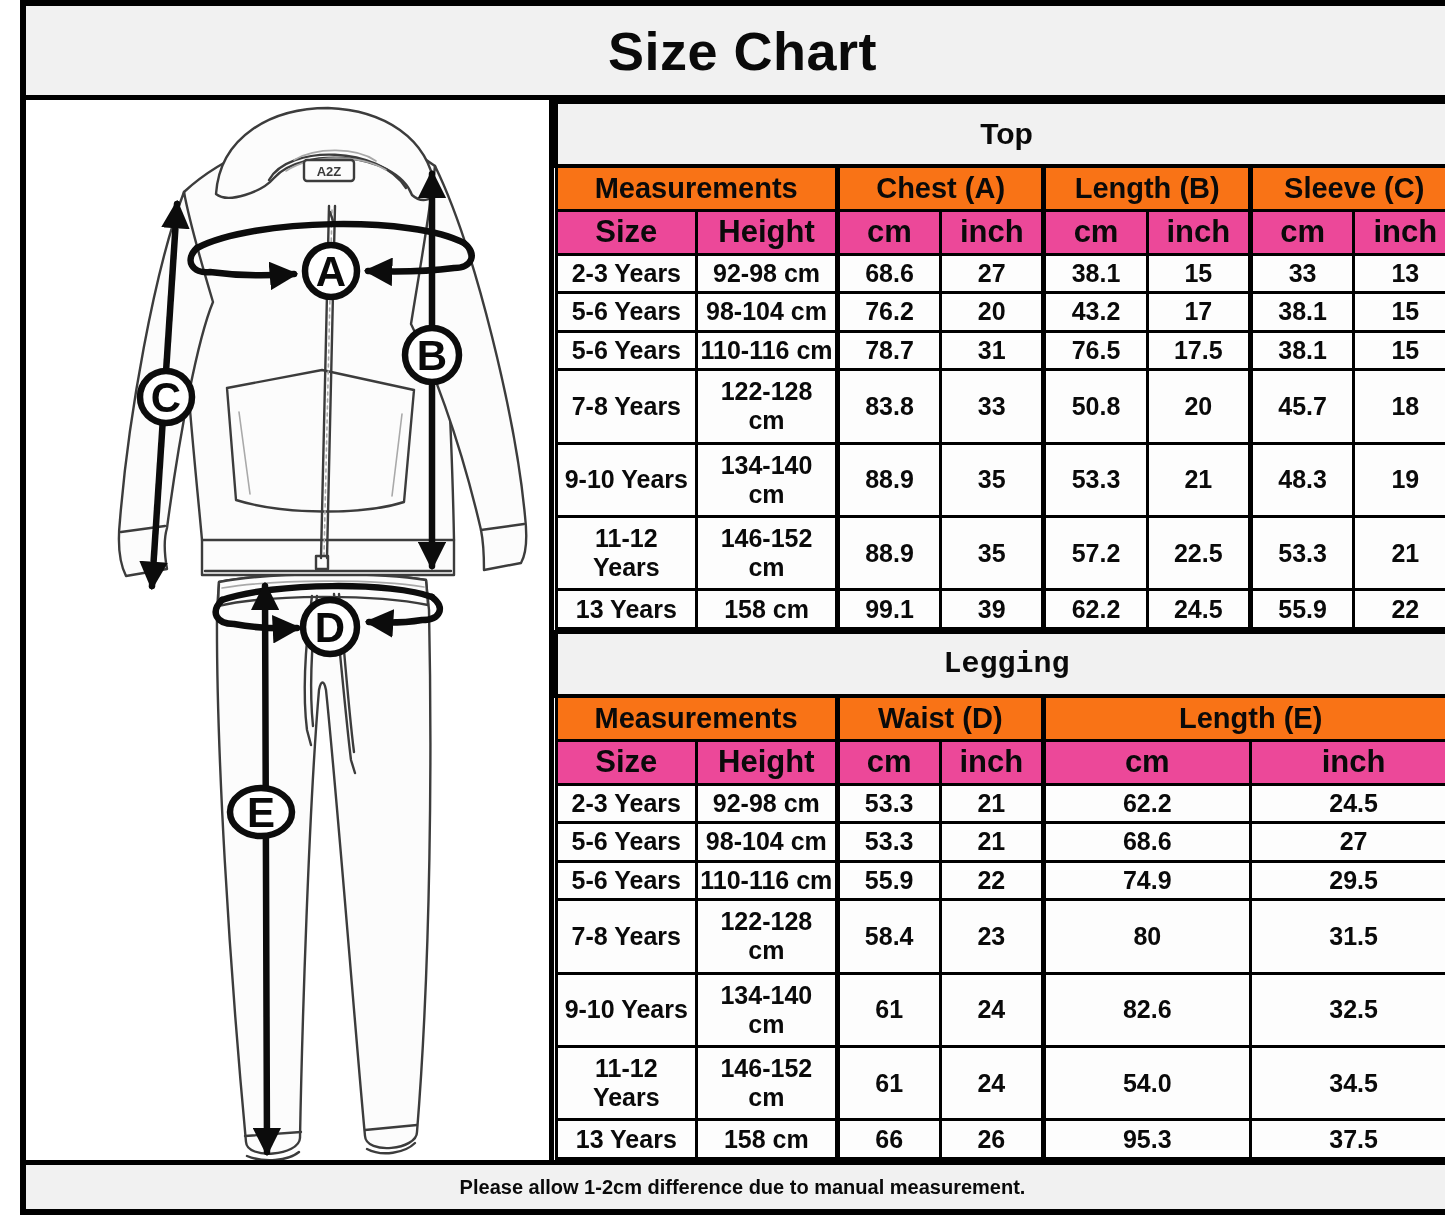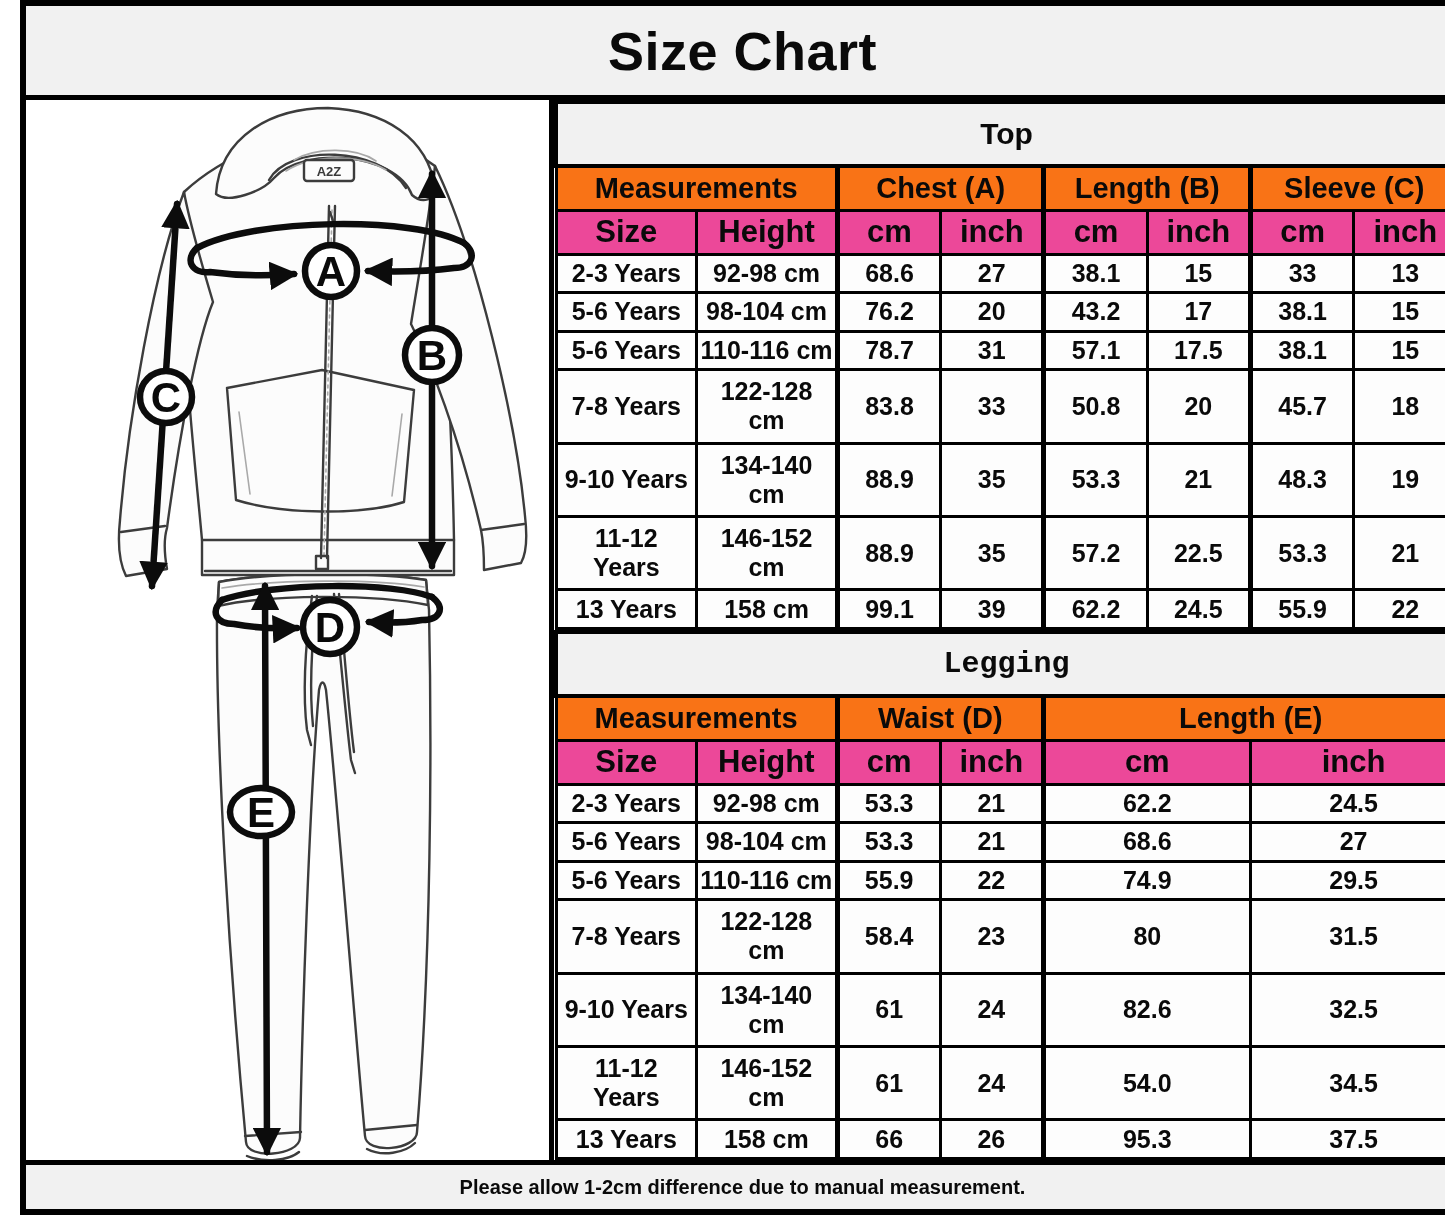--- a/index.html
+++ b/index.html
@@ -186,21 +186,21 @@
               <td class="cell gb">43.2</td>
               <td class="cell">17</td>
               <td class="cell gb">38.1</td>
               <td class="cell">15</td>
             </tr>
             <tr>
               <td class="cell">5-6 Years</td>
               <td class="cell">110-116 cm</td>
               <td class="cell gb">78.7</td>
               <td class="cell">31</td>
-              <td class="cell gb">57.1</td>
+              <td class="cell gb">76.5</td>
               <td class="cell">17.5</td>
               <td class="cell gb">38.1</td>
               <td class="cell">15</td>
             </tr>
             <tr>
               <td class="cell">7-8 Years</td>
               <td class="cell">122-128 cm</td>
               <td class="cell gb">83.8</td>
               <td class="cell">33</td>
               <td class="cell gb">50.8</td>

